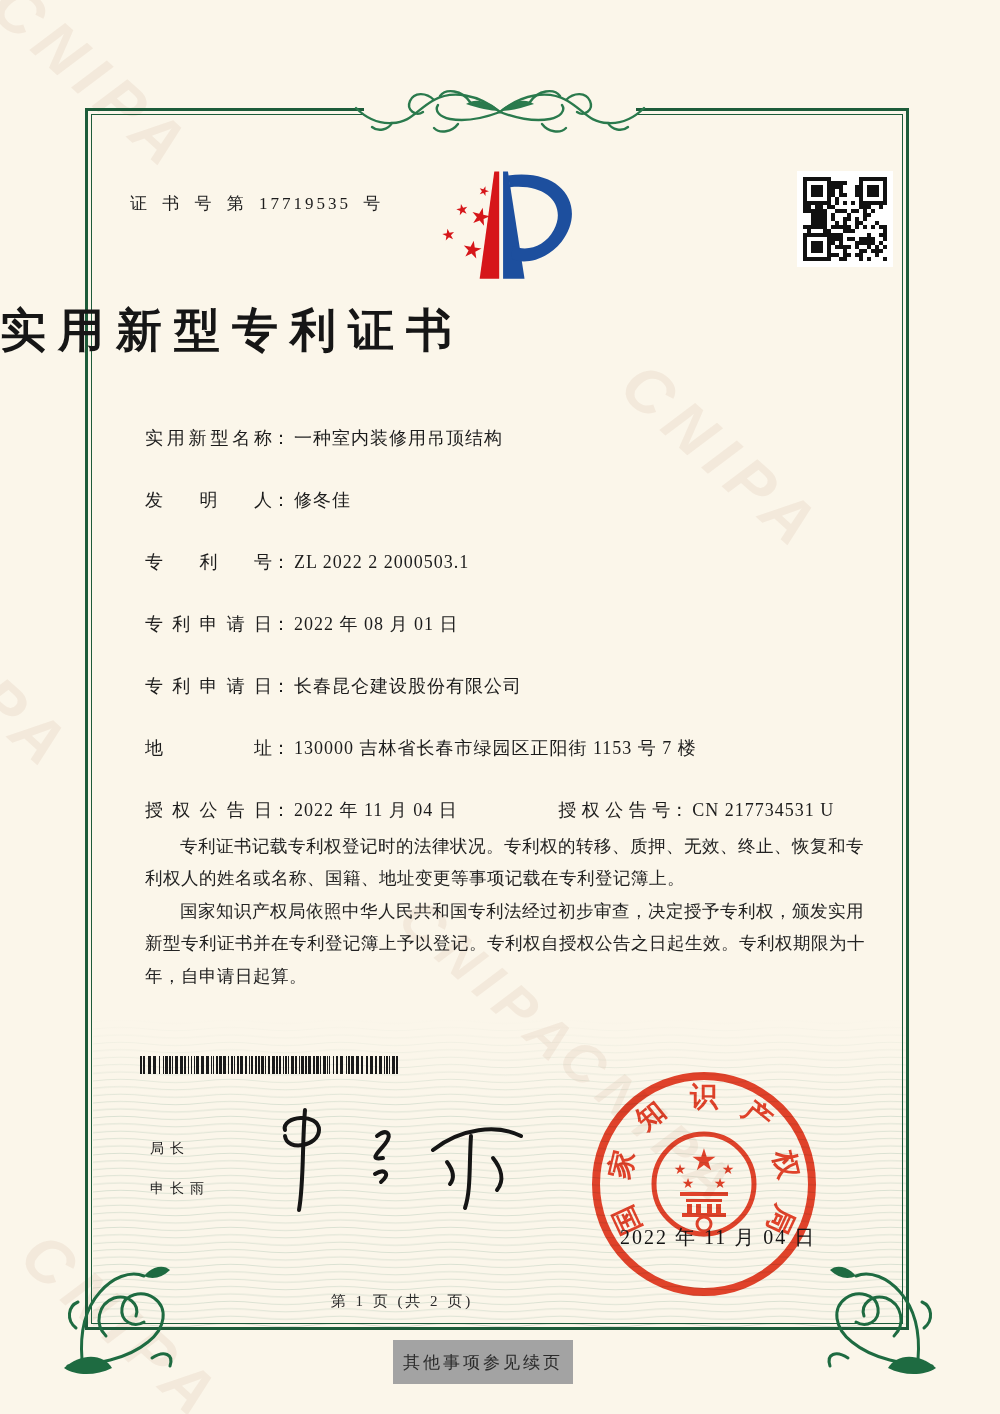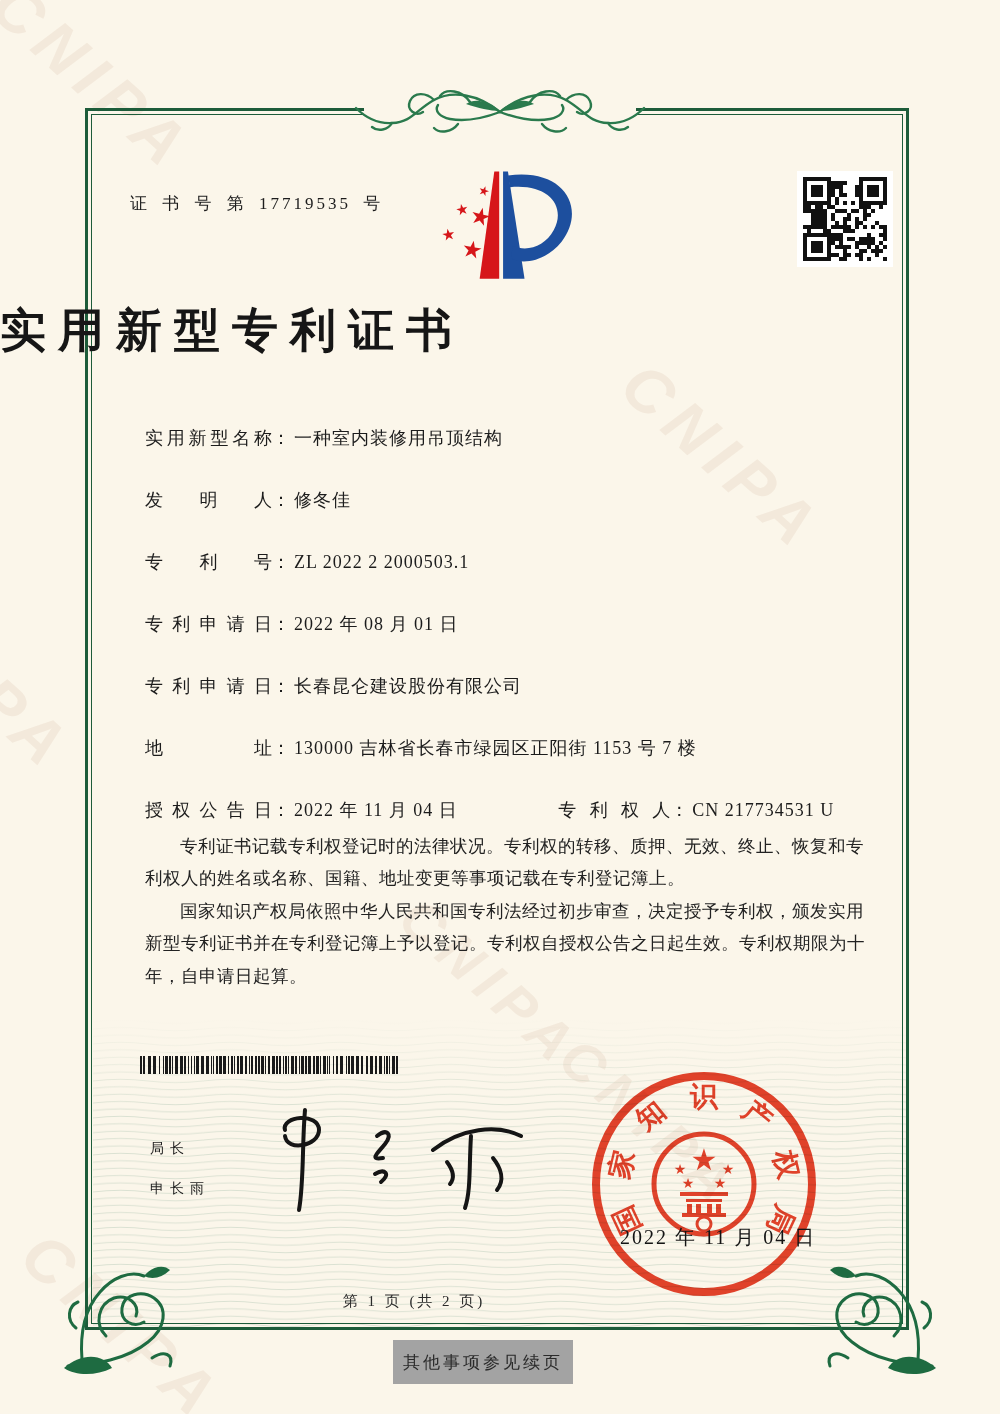--- a/index.html
+++ b/index.html
@@ -60,21 +60,21 @@
   #barcode{left:140px;top:1056px;z-index:4;}
   #sign-block{left:150px;top:1140px;z-index:4;font-size:14px;letter-spacing:6px;}
   #sign-block div{margin-bottom:22px;}
   #signature{left:265px;top:1092px;z-index:4;}
   
   #seal{left:586px;top:1066px;width:236px;height:236px;z-index:5;opacity:0.93;
     mix-blend-mode:multiply;}
   #seal-date{left:620px;top:1224px;width:220px;z-index:6;font-size:20px;
     letter-spacing:2px;color:#141414;white-space:nowrap;}
   
-  #page-indicator{left:12px;top:1292px;width:804px;text-align:center;z-index:4;
+  #page-indicator{left:0;top:1292px;width:804px;text-align:center;z-index:4;
     font-size:15px;letter-spacing:3px;color:#2a2a2a;}
   #cont-box{left:393px;top:1340px;width:180px;height:44px;background:#a3a3a3;z-index:4;
     display:flex;align-items:center;justify-content:center;}
   #cont-note{font-size:17px;letter-spacing:3px;color:#2a2a2a;}
 </style>
 </head>
 <body>
 
 <div class="wm" style="left:-30px;top:40px;">CNIPA</div>
 <div class="wm" style="left:600px;top:420px;">CNIPA</div>
@@ -424,21 +424,21 @@
     <span class="flabel">专利申请日</span><span class="fcolon">：</span><span class="fvalue">长春昆仑建设股份有限公司</span>
   </div>
   <div class="frow">
     <span class="flabel">地址</span><span class="fcolon">：</span><span class="fvalue">130000 吉林省长春市绿园区正阳街 1153 号 7 楼</span>
   </div>
   <div class="frow">
     <span>
       <span class="flabel">授权公告日</span><span class="fcolon">：</span><span class="fvalue">2022 年 11 月 04 日</span>
     </span>
     <span class="grant-no">
-      <span class="flabel">专利权人</span><span class="fcolon">：</span><span class="fvalue">CN 217734531 U</span>
+      <span class="flabel">授权公告号</span><span class="fcolon">：</span><span class="fvalue">CN 217734531 U</span>
     </span>
   </div>
 </div>
 
 <div id="body-text" class="abs">
   <p>专利证书记载专利权登记时的法律状况。专利权的转移、质押、无效、终止、恢复和专利权人的姓名或名称、国籍、地址变更等事项记载在专利登记簿上。</p>
   <p>国家知识产权局依照中华人民共和国专利法经过初步审查，决定授予专利权，颁发实用新型专利证书并在专利登记簿上予以登记。专利权自授权公告之日起生效。专利权期限为十年，自申请日起算。</p>
 </div>
 
 <svg id="barcode" class="abs" width="262" height="18">

